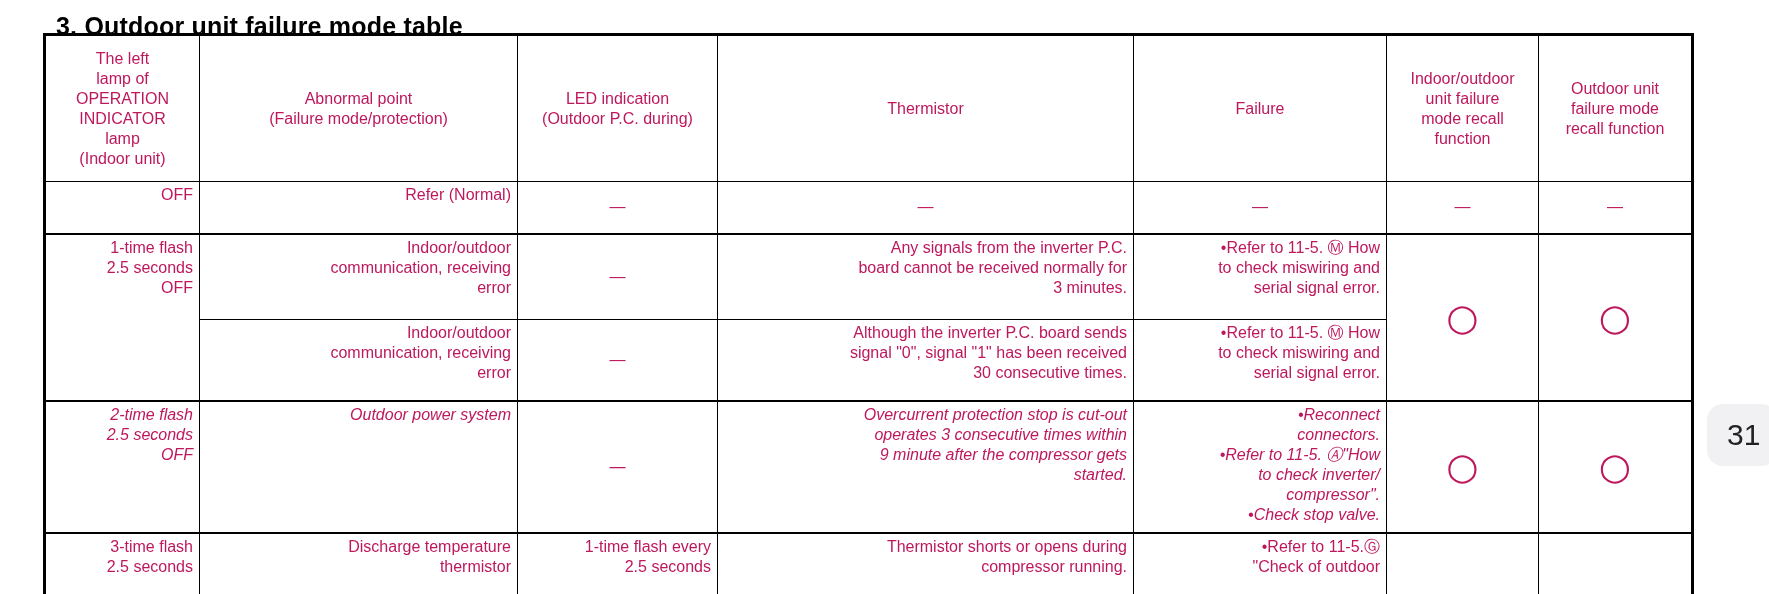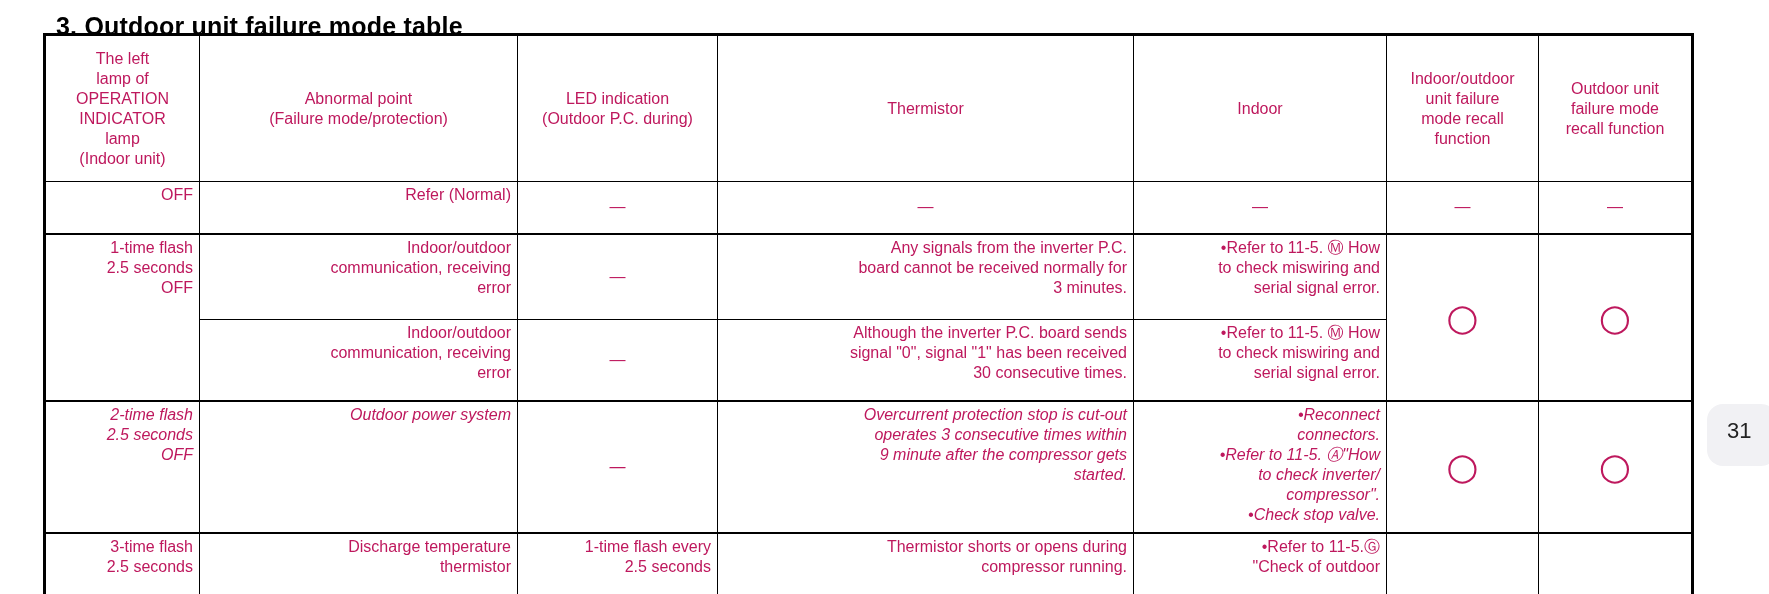--- a/index.html
+++ b/index.html
@@ -79,21 +79,21 @@
     top: 404px;
     width: 70px;
     height: 62px;
     background: #f1f1f4;
     border-radius: 16px;
   }
   .page-number {
     position: absolute;
     left: 1727px;
     top: 418px;
-    font-size: 22px;
+    font-size: 30px;
     color: #222222;
   }
 </style>
 </head>
 <body>
 
 <div class="canvas">
 
   <h1 class="title">3. Outdoor unit failure mode table</h1>
 
@@ -113,21 +113,21 @@
 lamp of
 OPERATION
 INDICATOR
 lamp
 (Indoor unit)</th>
         <th>Abnormal point
 (Failure mode/protection)</th>
         <th>LED indication
 (Outdoor P.C. during)</th>
         <th>Thermistor</th>
-        <th>Indoor</th>
+        <th>Failure</th>
         <th>Indoor/outdoor
 unit failure
 mode recall
 function</th>
         <th>Outdoor unit
 failure mode
 recall function</th>
       </tr>
 
       <tr class="h-r1">

